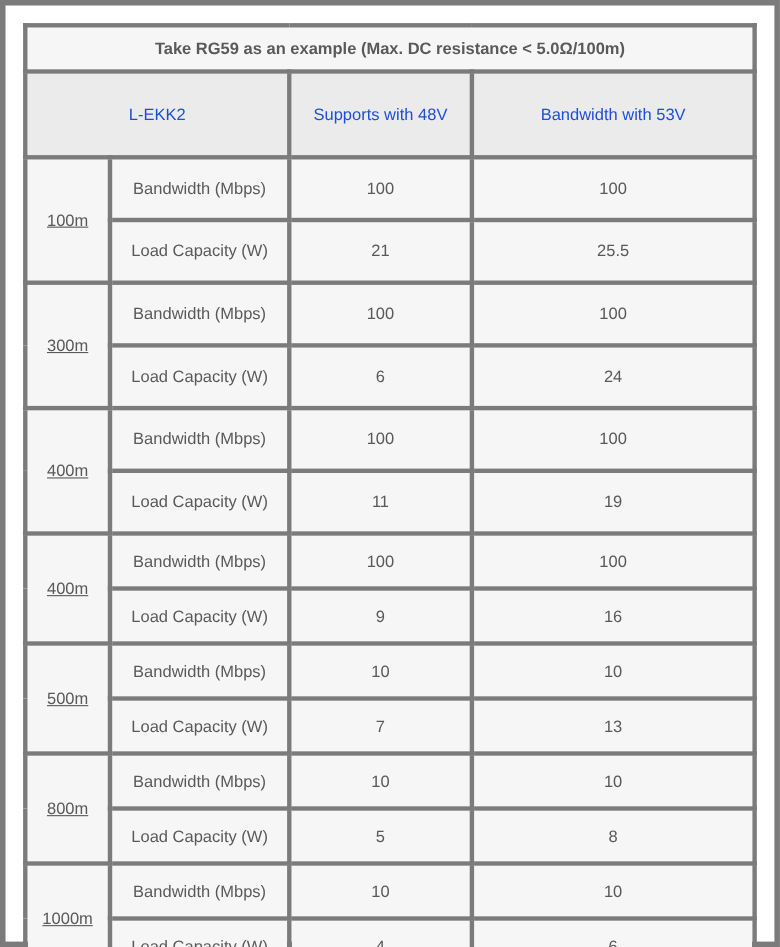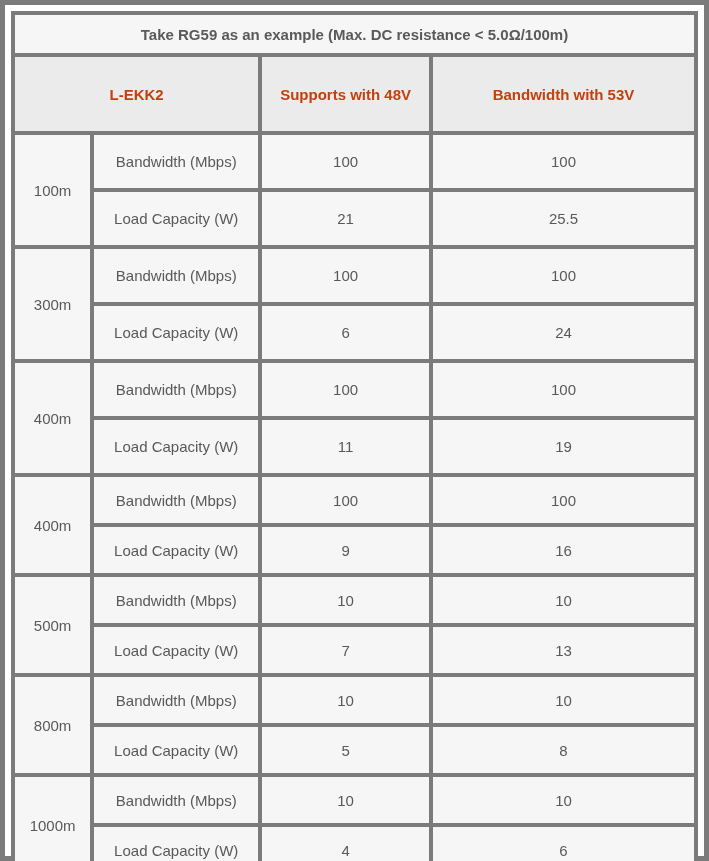--- a/index.html
+++ b/index.html
@@ -6,21 +6,21 @@
     margin: 0;
     padding: 0;
     background: #ffffff;
     font-family: "Liberation Sans", sans-serif;
   }
   .sheet {
     width: 709px;
     height: 861px;
     box-sizing: border-box;
     border: 5px solid #7b7b7b;
-    padding: 6px;
+    padding: 16px;
     background: #ffffff;
   }
   table.spec {
     width: 100%;
     height: 100%;
     border-collapse: collapse;
     table-layout: fixed;
   }
   table.spec td {
     border: 4px solid #7b7b7b;
@@ -36,27 +36,27 @@
     background: #f2f2f2;
     color: #3a3a3a;
     font-weight: bold;
     text-align: left;
     padding: 8px 12px;
     height: 34px;
     font-size: 15px;
   }
   tr.header-row td {
     background: #ebebeb;
-    color: #c2410c;
-    font-weight: bold;
+    color: #1d4ed8;
+    font-weight: normal;
     height: 70px;
   }
   tr.tall td { height: 49px; }
   tr.short td { height: 42px; }
-  td.dist-cell { background: #f6f6f6; }
+  td.dist-cell { background: #f6f6f6; text-decoration: underline; }
 </style>
 </head>
 <body>
 
 <div class="sheet">
   <table class="spec">
     <colgroup>
       <col style="width:11.6%">
       <col style="width:24.6%">
       <col style="width:25.0%">

